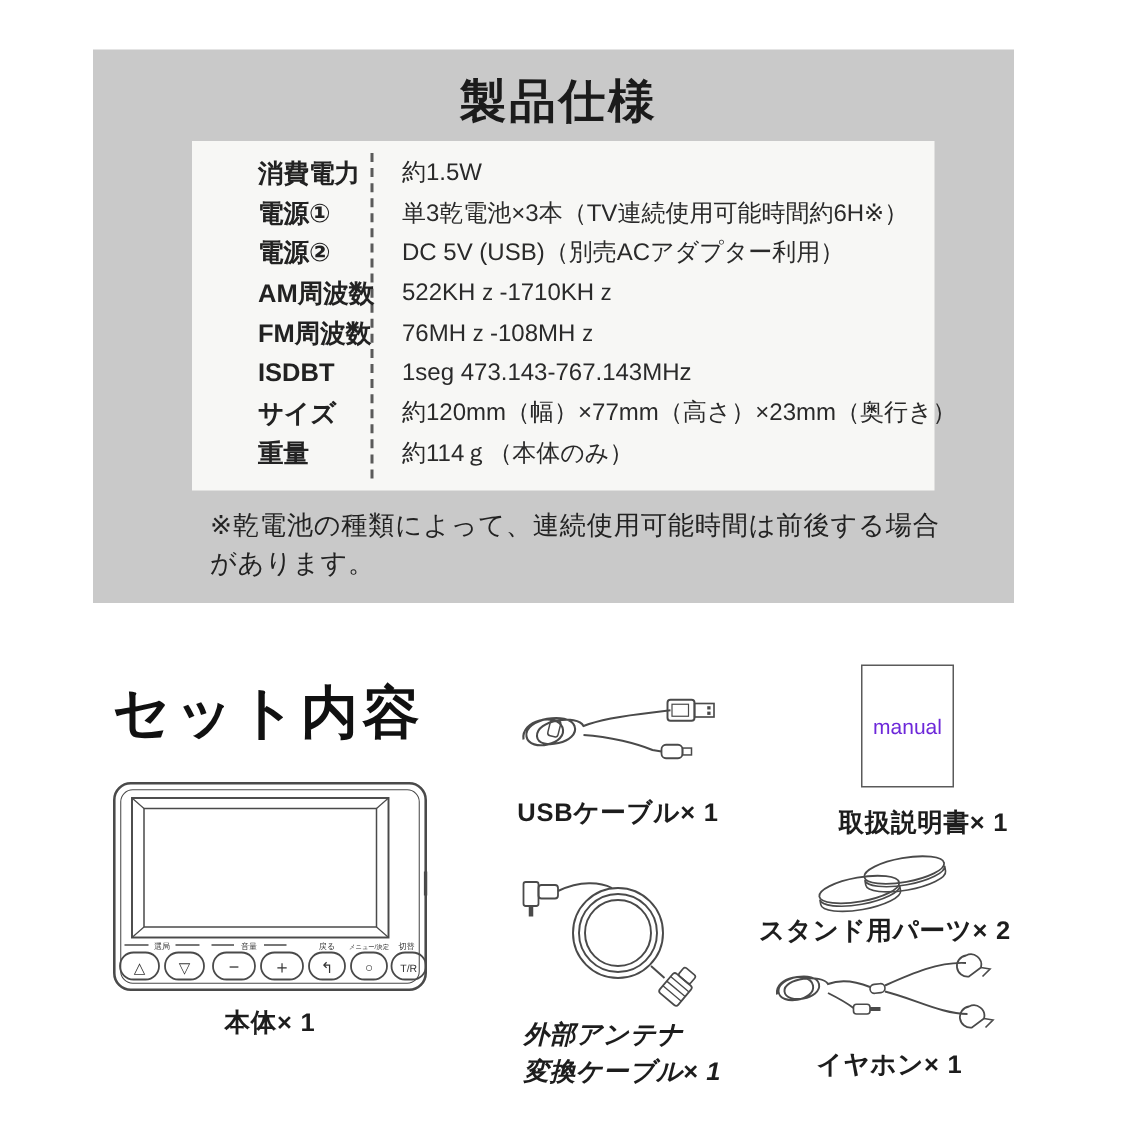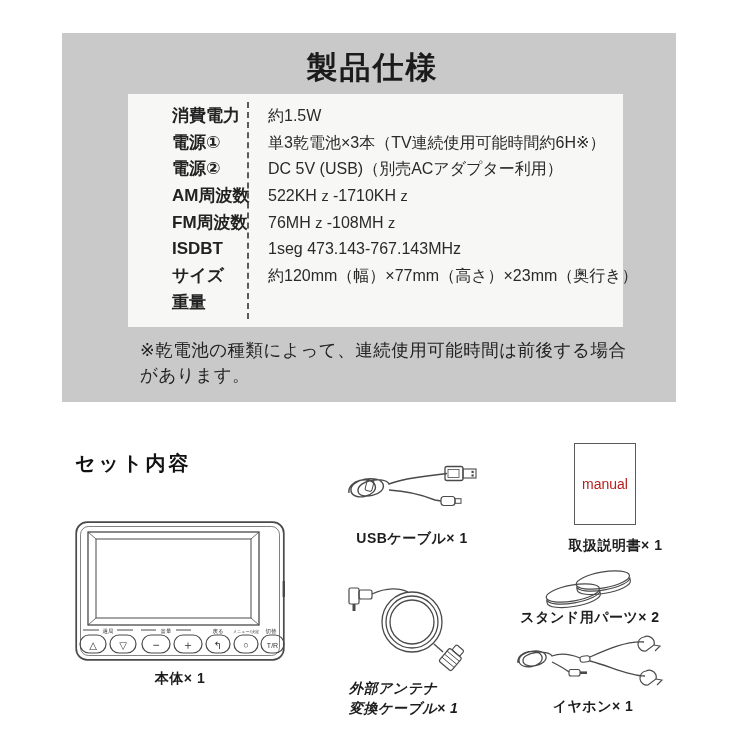--- a/index.html
+++ b/index.html
@@ -26,44 +26,44 @@
   .spec-value{padding-left:21px;font-size:16px;color:#2a2a2a;white-space:nowrap;}
   .vsep{position:absolute;left:119px;top:8px;bottom:8px;width:0;border-left:2px dashed #5a5a5a;}
   .footnote{
     position:absolute;left:78px;top:305px;width:520px;
     font-size:17.5px;line-height:1.42;color:#222;letter-spacing:0.5px;
   }
 
   
   .set-heading{
     position:absolute;left:75px;top:450px;
-    font-size:20px;font-weight:bold;color:#111;letter-spacing:3px;
+    font-size:38px;font-weight:bold;color:#111;letter-spacing:3px;
   }
   .item{position:absolute;display:flex;flex-direction:column;align-items:center;}
   .item-label{
-    font-weight:600;font-size:14px;color:#1d1d1d;text-align:center;
+    font-weight:600;font-size:17px;color:#1d1d1d;text-align:center;
     letter-spacing:0.5px;white-space:nowrap;
   }
   .item-label.two-line{text-align:left;align-self:flex-start;line-height:1.45;}
   #item-device{left:75px;top:521px;width:210px;}
   #item-device .item-label{margin-top:9px;}
   #item-usb{left:337px;top:460px;width:150px;}
   #item-usb .item-label{margin-top:12px;}
   #item-manual{left:545px;top:443px;width:120px;}
   #item-manual .item-label{margin-top:12px;margin-left:21px;}
   #item-stand{left:512px;top:565px;width:156px;}
   #item-stand .item-label{margin-top:0;}
   #item-antenna{left:342px;top:574px;width:140px;align-items:flex-start;font-style:italic;}
   #item-antenna .item-label{margin-top:6px;padding-left:7px;}
   #item-earphone{left:508px;top:633px;width:170px;}
   #item-earphone .item-label{margin-top:7px;}
   .manual-box{
     width:60px;height:80px;background:#fff;border:1.5px solid #5a5a5a;
     display:flex;align-items:center;justify-content:center;
-    font-size:14px;color:#b91c1c;
+    font-size:14px;color:#6d28d9;
   }
   svg{display:block;}
   .ln{stroke:#4a4a4a;fill:none;}
 </style>
 </head>
 <body>
 
 <div class="canvas">
 
   <div class="panel">
@@ -95,20 +95,21 @@
         <div class="spec-row">
           <div class="spec-label">ISDBT</div>
           <div class="spec-value">1seg 473.143-767.143MHz</div>
         </div>
         <div class="spec-row">
           <div class="spec-label">サイズ</div>
           <div class="spec-value">約120mm（幅）×77mm（高さ）×23mm（奥行き）</div>
         </div>
         <div class="spec-row">
           <div class="spec-label">重量</div>
+          <div class="spec-value">約114ｇ（本体のみ）</div>
         </div>
       </div>
     </div>
 
     <div class="footnote">
       <span>※乾電池の種類によって、連続使用可能時間は前後する場合</span><br>
       <span>があります。</span>
     </div>
   </div>
 

